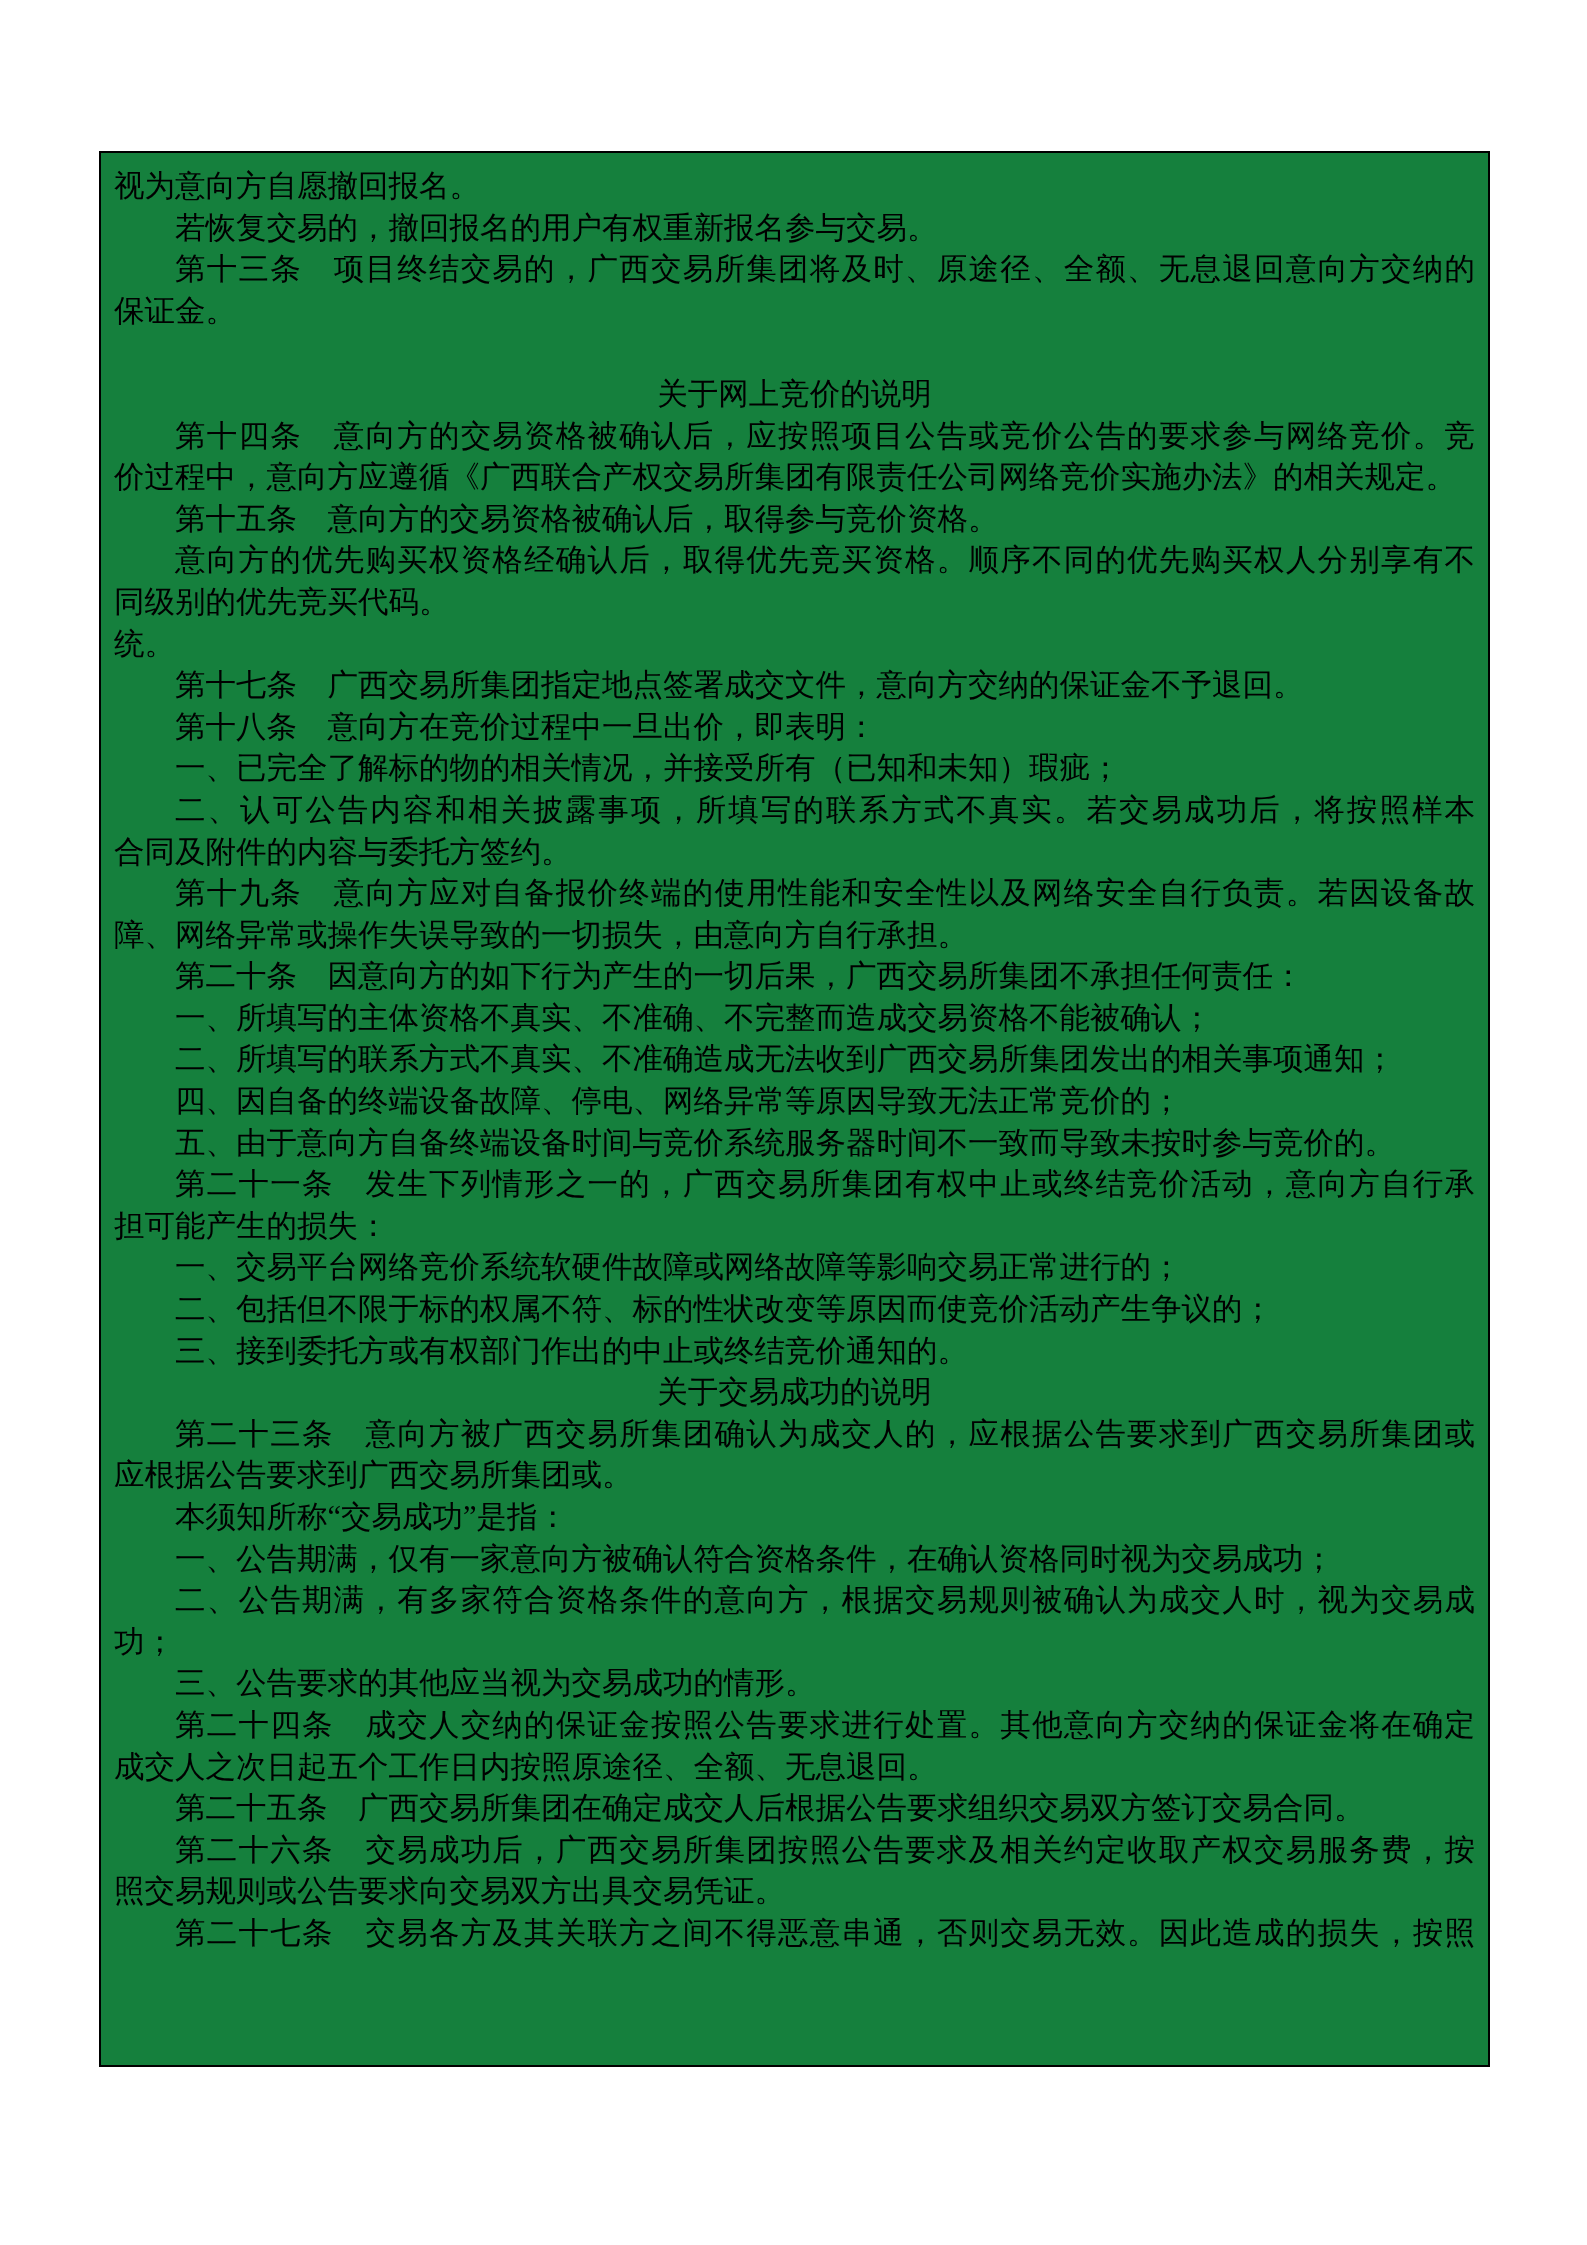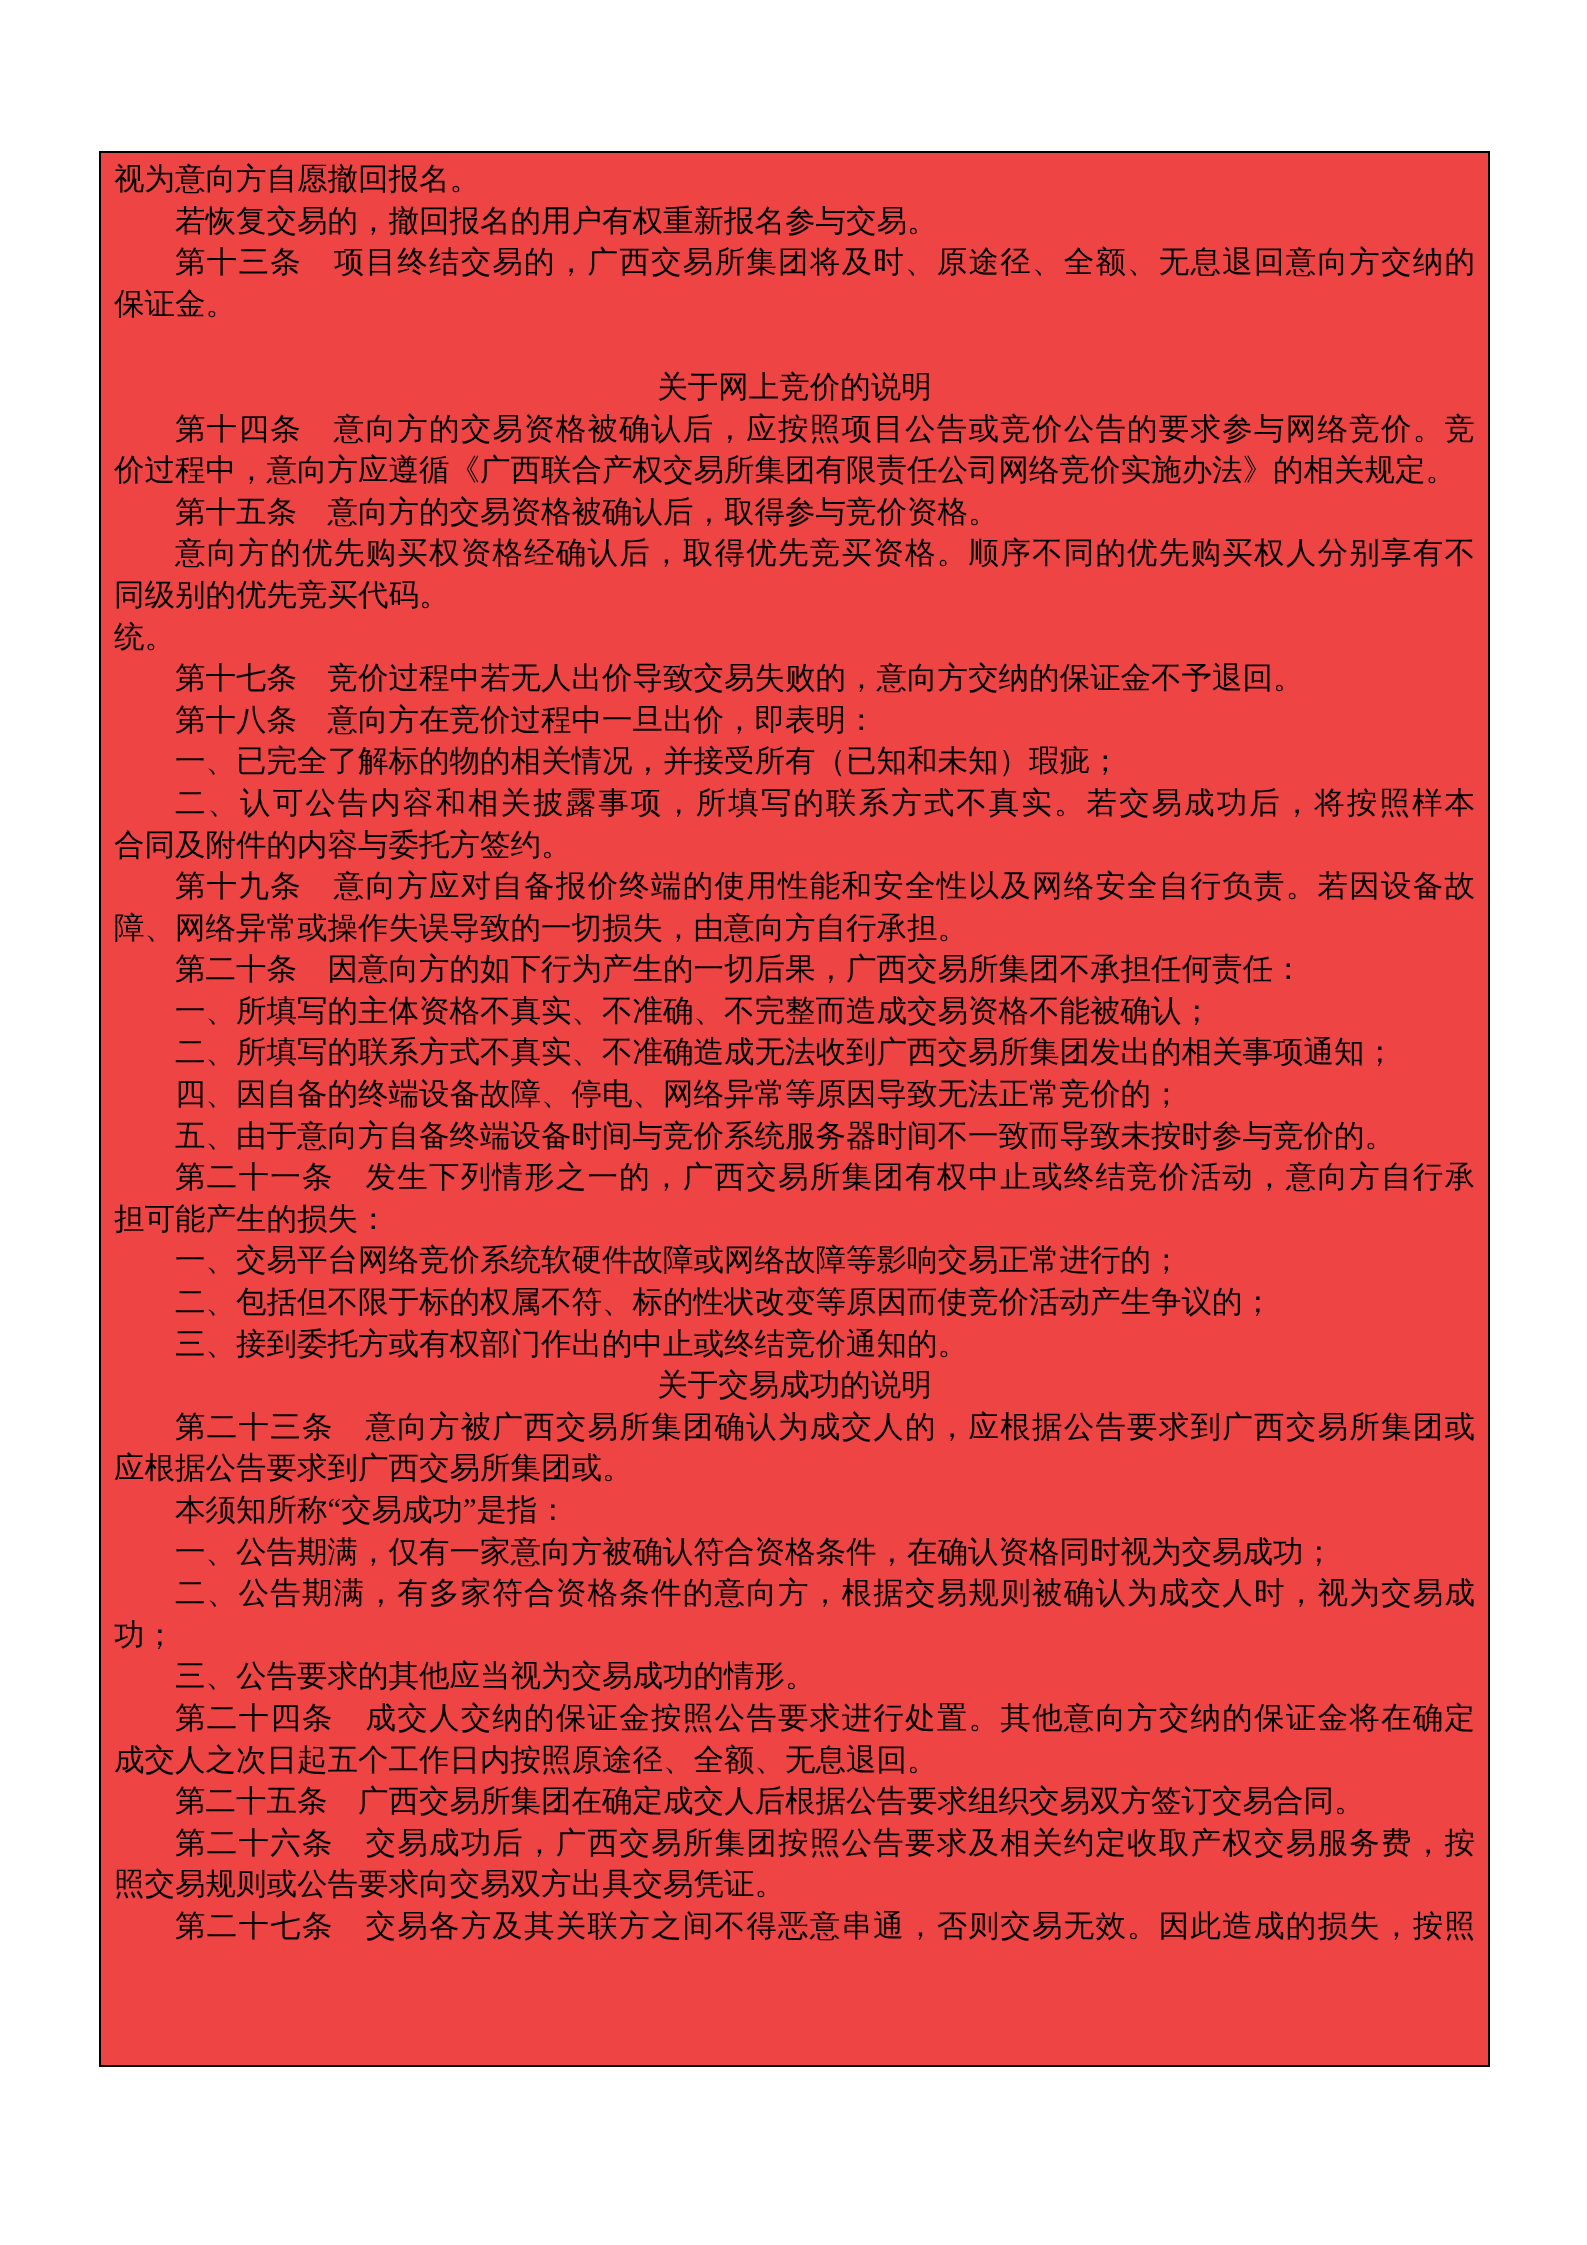--- a/index.html
+++ b/index.html
@@ -15,23 +15,23 @@
     color: #000000;
   }
   .doc-cell {
     position: absolute;
     left: 99px;
     top: 151px;
     width: 1391px;
     height: 1916px;
     box-sizing: border-box;
     border: 2px solid #000000;
-    padding: 6px 13px 0 13px;
+    padding: 13px 13px 0 13px;
     overflow: hidden;
-    background: #ef4444;
+    background: #15803d;
   }
   .line {
     height: 41.6px;
     line-height: 41.6px;
     font-size: 30.5px;
     text-align: left;
     white-space: nowrap;
   }
   .line.indent {
     padding-left: 61px;
@@ -76,21 +76,21 @@
         <div class="line indent">第十五条　意向方的交易资格被确认后，取得参与竞价资格。</div>
       </div>
       <div class="para">
         <div class="line indent fill">意向方的优先购买权资格经确认后，取得优先竞买资格。顺序不同的优先购买权人分别享有不</div>
         <div class="line">同级别的优先竞买代码。</div>
       </div>
       <div class="para">
         <div class="line">统。</div>
       </div>
       <div class="para">
-        <div class="line indent">第十七条　竞价过程中若无人出价导致交易失败的，意向方交纳的保证金不予退回。</div>
+        <div class="line indent">第十七条　广西交易所集团指定地点签署成交文件，意向方交纳的保证金不予退回。</div>
       </div>
       <div class="para">
         <div class="line indent">第十八条　意向方在竞价过程中一旦出价，即表明：</div>
       </div>
       <div class="para">
         <div class="line indent">一、已完全了解标的物的相关情况，并接受所有（已知和未知）瑕疵；</div>
       </div>
       <div class="para">
         <div class="line indent fill">二、认可公告内容和相关披露事项，所填写的联系方式不真实。若交易成功后，将按照样本</div>
         <div class="line">合同及附件的内容与委托方签约。</div>

